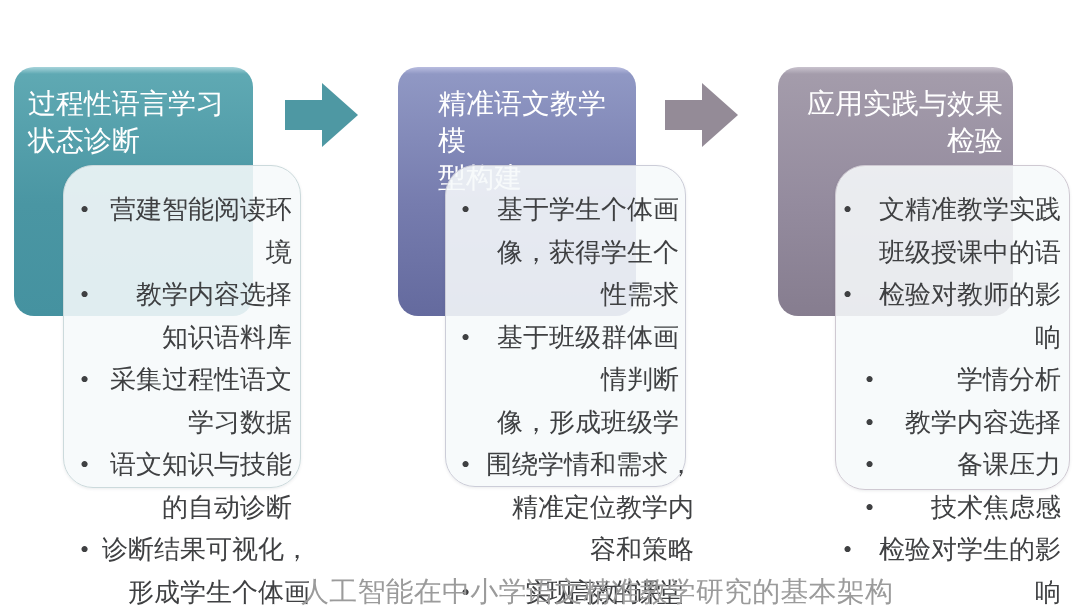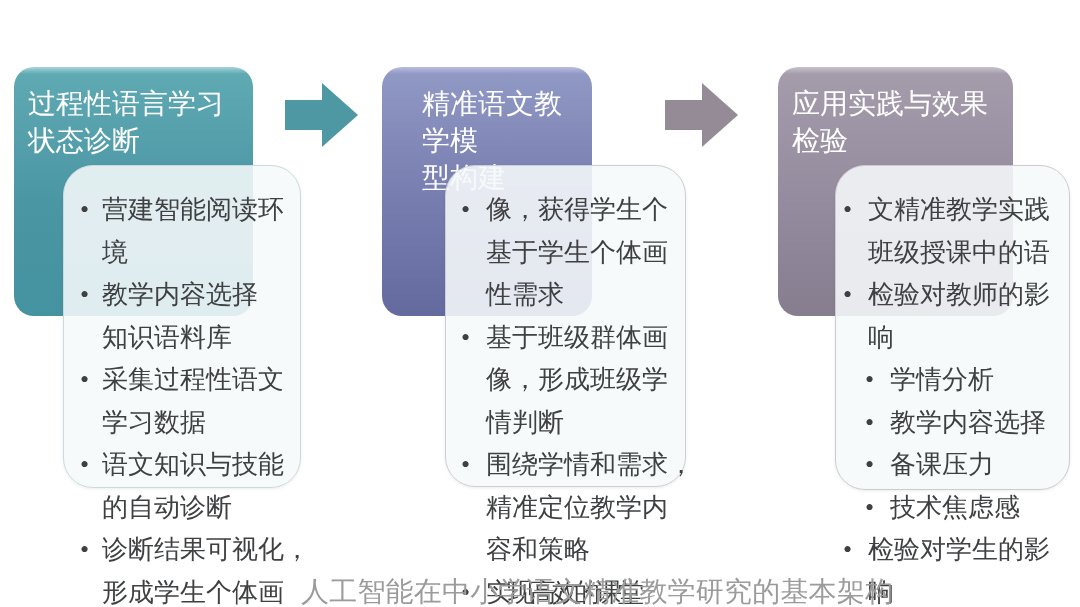--- a/index.html
+++ b/index.html
@@ -5,24 +5,24 @@
   html,body{margin:0;padding:0;}
   body{font-family:"Liberation Serif","DejaVu Serif",serif;}
   #stage{position:relative;width:1080px;height:607px;background:#ffffff;overflow:hidden;}
 
   
   .hdr{position:absolute;top:67px;height:249px;border-radius:20px;box-sizing:border-box;
        color:#ffffff;font-weight:normal;font-size:28px;line-height:37px;
        padding:18px 10px 0 14px;z-index:1;}
   .hdr1{left:14px;width:239px;
         background:linear-gradient(180deg,#a7d4db 0px,#5fa9b3 7px,#4a96a3 55%,#4592a0 100%);}
-  .hdr2{left:382px;width:210px;
+  .hdr2{left:398px;width:238px;
         background:linear-gradient(180deg,#b9bde0 0px,#9098c4 7px,#767cae 55%,#646a9e 100%);padding-left:40px;}
   .hdr3{left:778px;width:235px;
-        background:linear-gradient(180deg,#c9c3ce 0px,#a49cab 7px,#948b9e 55%,#867d8f 100%);}
+        background:linear-gradient(180deg,#c9c3ce 0px,#a49cab 7px,#948b9e 55%,#867d8f 100%);text-align:right;}
 
   
   .arrow{position:absolute;top:83px;width:73px;height:64px;z-index:1;}
   .arrow1{left:285px;} .arrow2{left:665px;}
 
   
   .panel{position:absolute;top:165px;border-radius:30px;box-sizing:border-box;
          background:rgba(246,249,250,0.88);z-index:2;
          box-shadow:0 1px 3px rgba(60,70,75,0.10);}
   .panel1{left:63px;width:238px;height:323px;border:1.5px solid #ccdadc;}
@@ -31,21 +31,21 @@
 
   
   .list{position:absolute;z-index:3;font-size:26px;line-height:42.5px;color:#3f4042;}
   .list1{left:80px;top:189px;width:212px;}
   .list2{left:461px;top:189px;width:218px;}
   .list3{left:843px;top:189px;width:218px;}
   .item{display:flex;}
   .blt{flex:0 0 auto;width:25px;}
   .list1 .blt{width:22px;}
   .lvl2{margin-left:22px;}
-  .txt{flex:1 1 auto;}
+  .txt{flex:1 1 auto;text-align:right;}
   .ln{white-space:nowrap;}
   .tight{letter-spacing:-4px;}
 
   
   .caption{position:absolute;left:301px;top:573px;z-index:4;
            font-size:28px;letter-spacing:0.2px;color:#9b9b9b;white-space:nowrap;}
 </style>
 </head>
 <body>
 
@@ -110,31 +110,31 @@
         <div class="ln">诊断结果可视化，</div>
         <div class="ln">形成学生个体画</div>
       </div>
     </div>
   </div>
 
   <div class="list list2">
     <div class="item">
       <span class="blt">•</span>
       <div class="txt">
+        <div class="ln">基于学生个体画</div>
         <div class="ln">像，获得学生个</div>
-        <div class="ln">基于学生个体画</div>
         <div class="ln">性需求</div>
       </div>
     </div>
     <div class="item">
       <span class="blt">•</span>
       <div class="txt">
         <div class="ln">基于班级群体画</div>
+        <div class="ln">情判断</div>
         <div class="ln">像，形成班级学</div>
-        <div class="ln">情判断</div>
       </div>
     </div>
     <div class="item">
       <span class="blt">•</span>
       <div class="txt">
         <div class="ln">围绕学情和需求，</div>
         <div class="ln">精准定位教学内</div>
         <div class="ln">容和策略</div>
       </div>
     </div>

